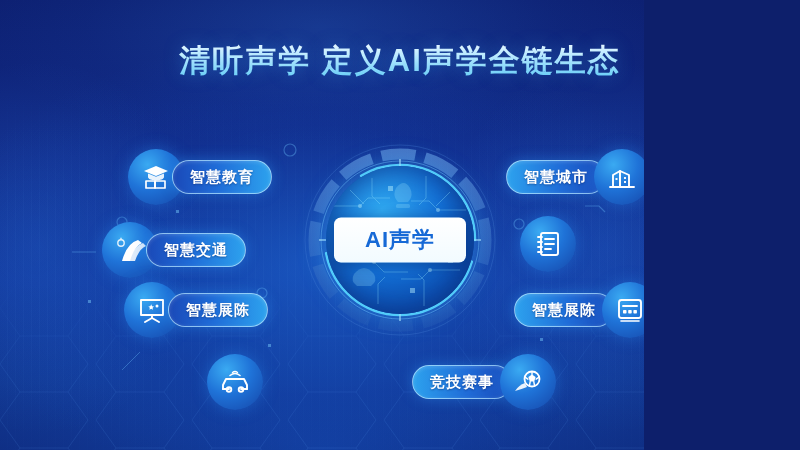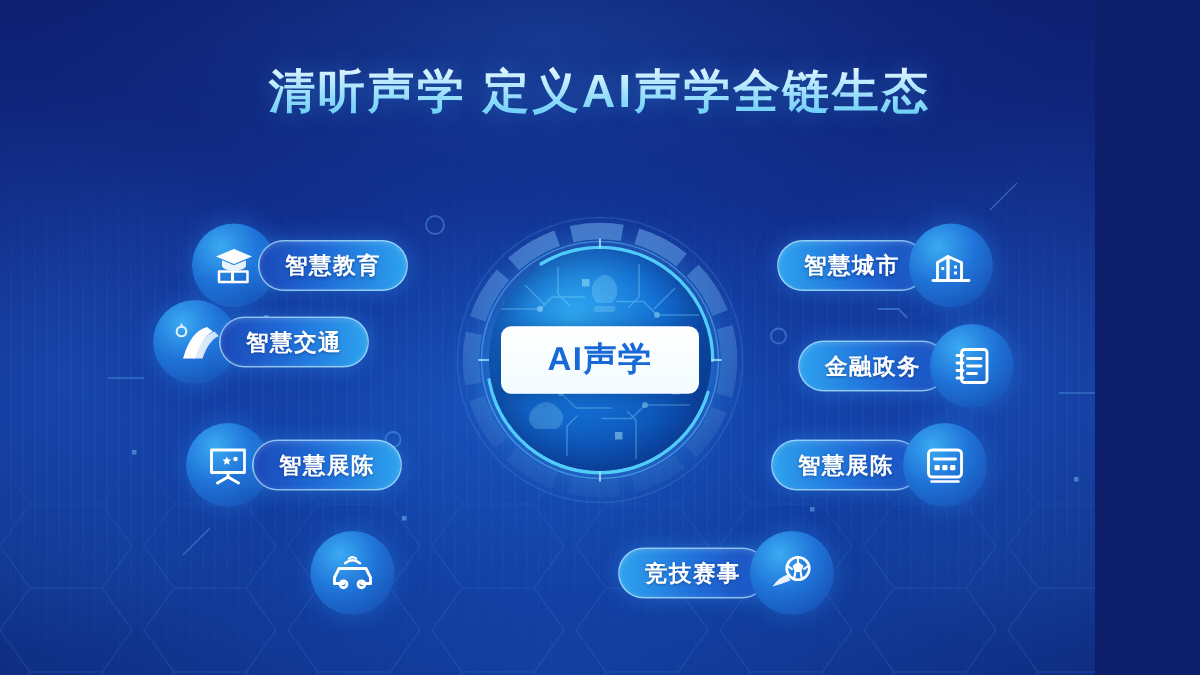--- a/index.html
+++ b/index.html
@@ -8,21 +8,21 @@
   html, body {
     width: 800px;
     height: 450px;
     overflow: hidden;
     background: #0d1f6b;
     font-family: "Liberation Sans", "DejaVu Sans", sans-serif;
   }
 
   #stage {
     position: relative;
-    width: 730px;
+    width: 644px;
     height: 450px;
     overflow: hidden;
     background:
       radial-gradient(ellipse 520px 300px at 50% 58%, rgba(30,110,220,0.55) 0%, rgba(20,70,180,0.25) 45%, rgba(13,35,110,0) 75%),
       radial-gradient(ellipse 900px 420px at 50% 100%, rgba(22,80,190,0.60) 0%, rgba(16,50,150,0.20) 55%, rgba(12,32,105,0) 85%),
       linear-gradient(180deg, #0d2072 0%, #112a86 35%, #123495 62%, #103184 85%, #0d2470 100%);
   }
 
   
   .bg-layer { position: absolute; inset: 0; pointer-events: none; }
@@ -153,25 +153,25 @@
     justify-content: center;
     background: radial-gradient(circle at 35% 28%, #3aaaf2 0%, #1f73d8 45%, #1545a8 100%);
     box-shadow: 0 0 16px rgba(40,140,240,0.40);
   }
   .node.left  .icon-circle { margin-right: -12px; }
   .node.right .icon-circle { margin-left: -12px; }
   .icon-circle svg { display: block; }
 
   
   #node-edu  { left: 128px; top: 157px; }
-  #node-tra  { left: 102px; top: 208px; justify-content: center; }
+  #node-tra  { left: 102px; top: 230px; justify-content: center; }
   #node-exh  { left: 124px; top: 290px; }
   #node-car  { left: 207px; top: 362px; }
   #node-spo  { left: 412px; top: 362px; justify-content: center; }
-  #node-cit  { left: 518px; top: 157px; }
+  #node-cit  { left: 506px; top: 157px; }
   #node-fin  { left: 532px; top: 224px; }
   #node-ter  { left: 514px; top: 290px; }
 
   .orbit-ring { position: absolute; inset: 0; pointer-events: none; }
 </style>
 </head>
 <body>
 
 <div id="stage">
 
@@ -379,21 +379,20 @@
         <g fill="#ffffff" opacity="0.95">
           <rect x="17" y="15" width="2" height="2"></rect>
           <rect x="17" y="19" width="2" height="2"></rect>
           <rect x="8.5" y="16" width="2" height="2"></rect>
         </g>
       </svg>
     </div>
   </div>
 
   <div class="node right" id="node-fin">
-    <div class="pill">金融政务</div>
     <div class="icon-circle">
       <svg width="28" height="30" viewBox="0 0 28 30" xmlns="http://www.w3.org/2000/svg">
         <g fill="none" stroke="#ffffff" stroke-width="1.9" stroke-linejoin="round" stroke-linecap="round">
           <rect x="7" y="4" width="17" height="22" rx="2"></rect>
           <path d="M11 10 h9"></path>
           <path d="M11 15 h9"></path>
           <path d="M11 20 h6"></path>
           <path d="M4 8 h4"></path>
           <path d="M4 13 h4"></path>
           <path d="M4 18 h4"></path>

